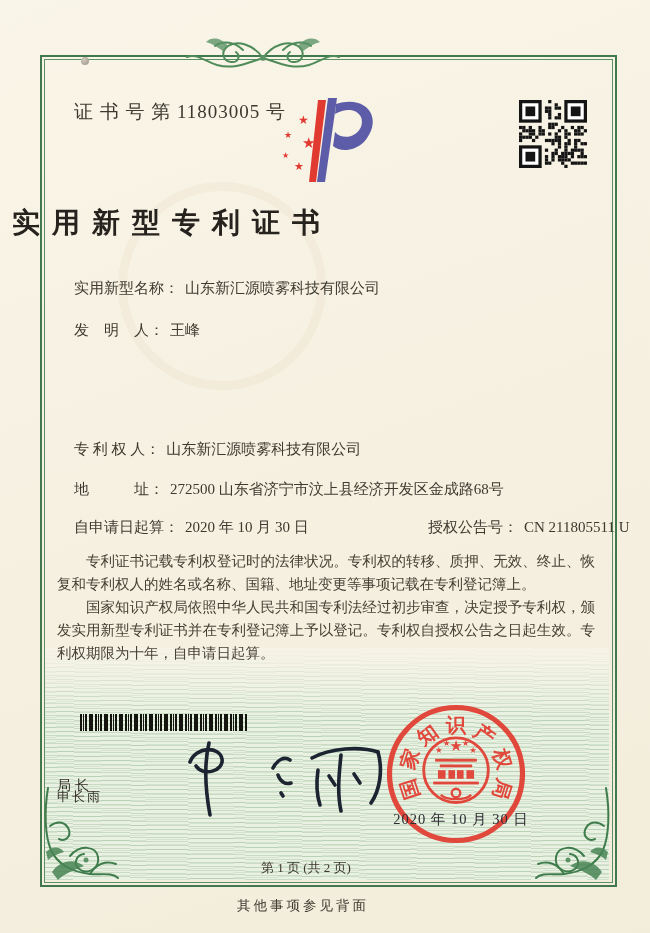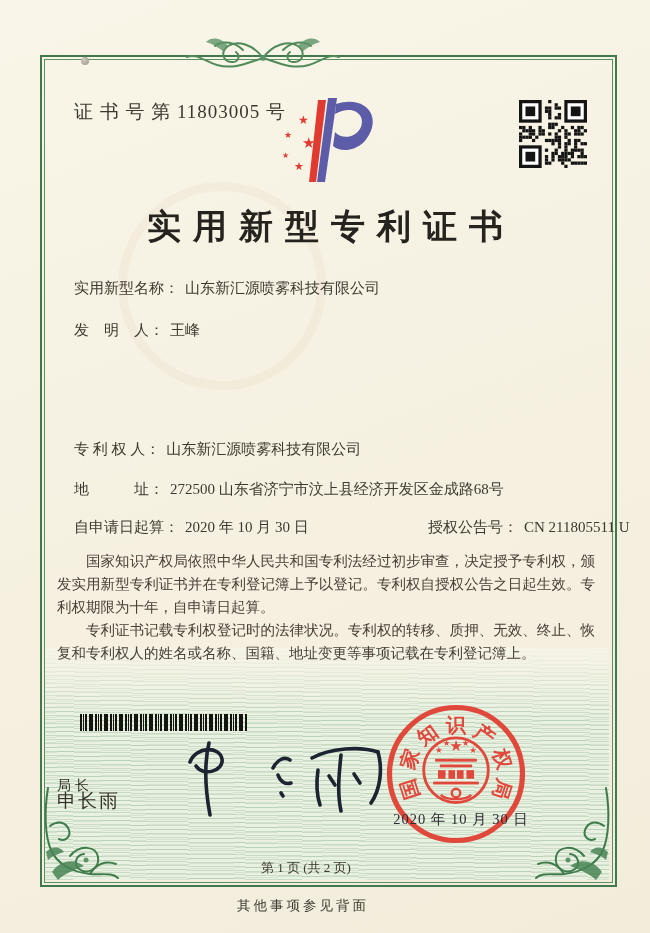--- a/index.html
+++ b/index.html
@@ -18,35 +18,35 @@
     background:
       linear-gradient(180deg,rgba(248,244,231,.95) 0%,rgba(248,244,231,0) 70px),
       repeating-linear-gradient(1deg,rgba(116,162,114,.28) 0 1px,rgba(116,162,114,0) 1px 4px),
       repeating-linear-gradient(-1.3deg,rgba(116,162,114,.18) 0 1px,rgba(116,162,114,0) 1px 5px),
       #e9f1e2;}
   .watermark{position:absolute;left:118px;top:182px;width:190px;height:190px;border-radius:50%;
     border:9px solid rgba(205,150,120,.07);}
   .cert-no{position:absolute;left:74px;top:99px;font-size:19px;color:#3c382f;letter-spacing:1px;}
   .qr{position:absolute;left:519px;top:100px;}
   .logo{position:absolute;left:276px;top:90px;}
-  .title{position:absolute;left:0;top:204px;width:650px;text-align:center;
-    font-size:34px;font-weight:700;color:#26231e;letter-spacing:12px;text-indent:12px;}
+  .title{position:absolute;left:0;top:204px;width:650px;text-align:left;
+    font-size:28px;font-weight:700;color:#26231e;letter-spacing:12px;text-indent:12px;}
   .row{position:absolute;left:74px;white-space:nowrap;font-size:15px;color:#3d392f;}
   .row b{font-weight:400;}
   .row .val{margin-left:6px;}
   .grant-no{position:absolute;left:318px;top:0;margin-left:36px;}
   .paras{position:absolute;left:57px;top:550px;width:538px;font-size:14.5px;
     line-height:23px;color:#473e34;text-align:justify;}
   .paras p{margin:0;text-indent:2em;}
   .barcode{position:absolute;left:80px;top:714px;width:168px;height:17px;
     background:
       repeating-linear-gradient(90deg,#15150f 0 2px,transparent 2px 5px),
       repeating-linear-gradient(90deg,#15150f 0 1px,transparent 1px 3px);}
   .signer-title{position:absolute;left:57px;top:757px;font-size:14px;color:#332f28;letter-spacing:4px;margin-top:20px;}
-  .signer-name{position:absolute;left:57px;top:788px;font-size:19px;color:#332f28;letter-spacing:2px;}
+  .signer-name{position:absolute;left:57px;top:788px;font-size:13px;color:#332f28;letter-spacing:2px;}
   .signature{position:absolute;left:178px;top:738px;}
   .seal{position:absolute;left:380px;top:698px;opacity:.92;}
   .seal-date{position:absolute;left:386px;top:810px;width:150px;text-align:center;
     font-size:14.5px;color:#2c2c33;letter-spacing:1px;}
   .page-info{position:absolute;left:0;top:859px;width:650px;text-align:center;
     font-size:13px;color:#3c382f;transform:translateX(-19px);}
   .footer-note{position:absolute;left:0;top:897px;width:650px;text-align:center;
     font-size:13.5px;color:#3c382f;letter-spacing:3px;transform:translateX(-22px);}
   .orn{position:absolute;}
 </style>
@@ -268,22 +268,22 @@
   </div>
   <div class="row" style="top:480px">
     <b>地　　　址：</b><span class="val">272500 山东省济宁市汶上县经济开发区金成路68号</span>
   </div>
   <div class="row" style="top:518px;width:540px">
     <b>自申请日起算：</b><span class="val">2020 年 10 月 30 日</span>
     <span class="grant-no"><b>授权公告号：</b><span class="val">CN 211805511 U</span></span>
   </div>
 
   <div class="paras">
+    <p>专利证书记载专利权登记时的法律状况。专利权的转移、质押、无效、终止、恢复和专利权人的姓名或名称、国籍、地址变更等事项记载在专利登记簿上。</p>
     <p>国家知识产权局依照中华人民共和国专利法经过初步审查，决定授予专利权，颁发实用新型专利证书并在专利登记簿上予以登记。专利权自授权公告之日起生效。专利权期限为十年，自申请日起算。</p>
-    <p>专利证书记载专利权登记时的法律状况。专利权的转移、质押、无效、终止、恢复和专利权人的姓名或名称、国籍、地址变更等事项记载在专利登记簿上。</p>
   </div>
 
   <div class="barcode"></div>
 
   <div class="signer-title">局长</div>
   <div class="signer-name">申长雨</div>
 
   <svg class="signature" width="212" height="82" viewBox="0 0 212 82">
     <g stroke="#1b2430" stroke-width="3.6" fill="none" stroke-linecap="round" stroke-linejoin="round">
       <path d="M31 5 C26 26 27 50 32 77"></path>

